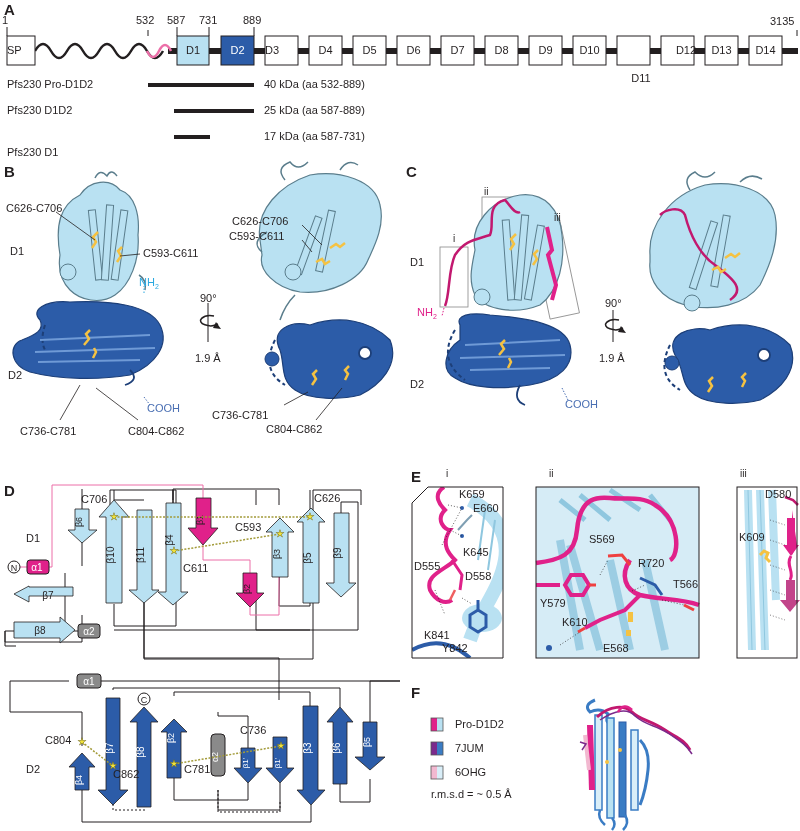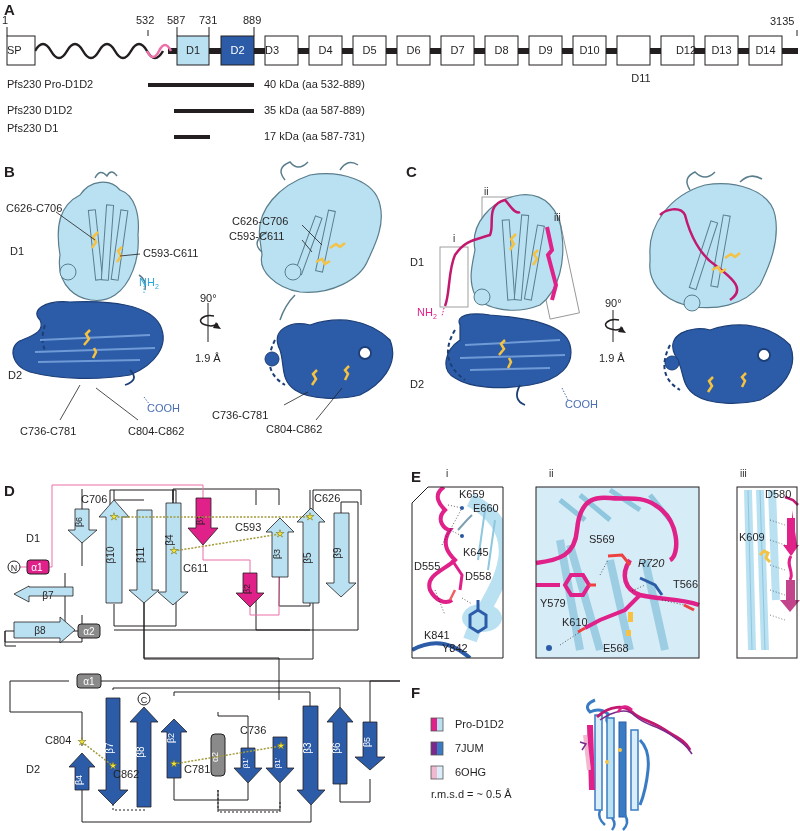--- a/index.html
+++ b/index.html
@@ -70,22 +70,22 @@
   <div class="lbl" style="left:529px;top:44px;width:33px;text-align:center;">D9</div>
   <div class="lbl" style="left:573px;top:44px;width:33px;text-align:center;">D10</div>
   <div class="lbl" style="left:617px;top:44px;width:48px;text-align:center;margin-top:28px;">D11</div>
   <div class="lbl" style="left:661px;top:44px;width:50px;text-align:center;">D12</div>
   <div class="lbl" style="left:705px;top:44px;width:33px;text-align:center;">D13</div>
   <div class="lbl" style="left:749px;top:44px;width:33px;text-align:center;">D14</div>
 
   <div class="lbl" style="left:7px;top:78px;">Pfs230 Pro-D1D2</div>
   <div class="lbl" style="left:264px;top:78px;">40 kDa (aa 532-889)</div>
   <div class="lbl" style="left:7px;top:104px;">Pfs230 D1D2</div>
-  <div class="lbl" style="left:264px;top:104px;">35 kDa (aa 587-889)</div>
-  <div class="lbl" style="left:7px;top:122px;">Pfs230 D1</div>
+  <div class="lbl" style="left:264px;top:104px;">25 kDa (aa 587-889)</div>
+  <div class="lbl" style="left:7px;top:146px;">Pfs230 D1</div>
   <div class="lbl" style="left:264px;top:130px;">17 kDa (aa 587-731)</div>
 </div>
 
 <div>
   <div class="panel-letter" style="left:4px;top:163px;">B</div>
   <svg width="400" height="480">
 
     <g>
       <path d="M60,255 C55,225 60,205 80,195 C90,180 110,178 120,190 C135,195 140,215 138,235 C140,260 130,285 115,295 C100,305 80,300 70,290 C60,280 58,268 60,255 Z" fill="#b9e1f2" stroke="#5a7d8c" stroke-width="1.2"></path>
       <path d="M95,178 q5,-10 12,-2 q4,-8 10,0" fill="none" stroke="#5a7d8c" stroke-width="1.5"></path>
@@ -455,21 +455,21 @@
 
   <div class="lbl" style="left:459px;top:488px;">K659</div>
   <div class="lbl" style="left:473px;top:502px;">E660</div>
   <div class="lbl" style="left:463px;top:546px;">K645</div>
   <div class="lbl" style="left:414px;top:560px;">D555</div>
   <div class="lbl" style="left:465px;top:570px;">D558</div>
   <div class="lbl" style="left:424px;top:629px;">K841</div>
   <div class="lbl" style="left:442px;top:642px;">Y842</div>
 
   <div class="lbl" style="left:589px;top:533px;">S569</div>
-  <div class="lbl" style="left:638px;top:557px;font-style:italic;">R720</div>
+  <div class="lbl" style="left:638px;top:557px;">R720</div>
   <div class="lbl" style="left:673px;top:578px;">T566</div>
   <div class="lbl" style="left:540px;top:597px;">Y579</div>
   <div class="lbl" style="left:562px;top:616px;">K610</div>
   <div class="lbl" style="left:603px;top:642px;">E568</div>
 
   <div class="lbl" style="left:765px;top:488px;">D580</div>
   <div class="lbl" style="left:739px;top:531px;">K609</div>
 </div>
 
 <div>

